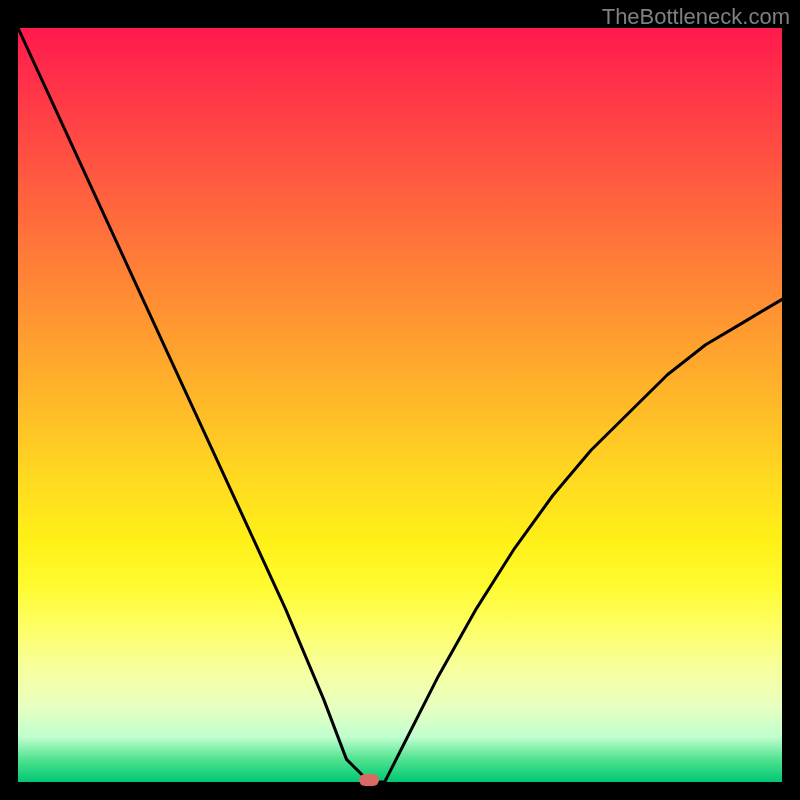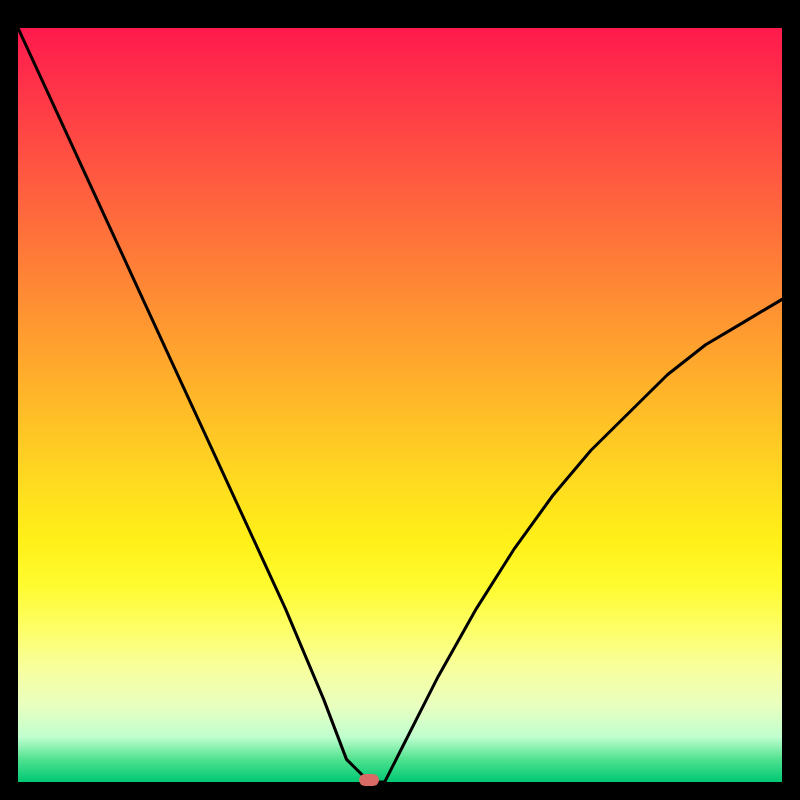--- a/index.html
+++ b/index.html
@@ -70,20 +70,21 @@
     height: 12px;
     background: #d96a66;
     border-radius: 6px;
   }
 </style>
 </head>
 <body>
 
 <div class="chart-container">
 
+  <div class="watermark">TheBottleneck.com</div>
 
   <div class="plot-area">
     <div class="gradient-bg"></div>
 
     <svg class="curve" viewBox="0 0 764 754" preserveAspectRatio="none">
       <path d="M0.0 0.0 L38.2 82.9 L76.4 165.9 L114.6 248.8 L152.8 331.8 L191.0 414.7 L229.2 497.6 L267.4 580.6 L305.6 671.1 L328.5 731.4 L351.4 754.0 L366.7 754.0 L382.0 723.8 L420.2 648.4 L458.4 580.6 L496.6 520.3 L534.8 467.5 L573.0 422.2 L611.2 384.5 L649.4 346.8 L687.6 316.7 L725.8 294.1 L764.0 271.4 " fill="none" stroke="#000" stroke-width="3" stroke-linejoin="round" stroke-linecap="round"></path>
     </svg>
 
     <div class="marker" style="left: 341.44px; top: 746px;"></div>
   </div>

